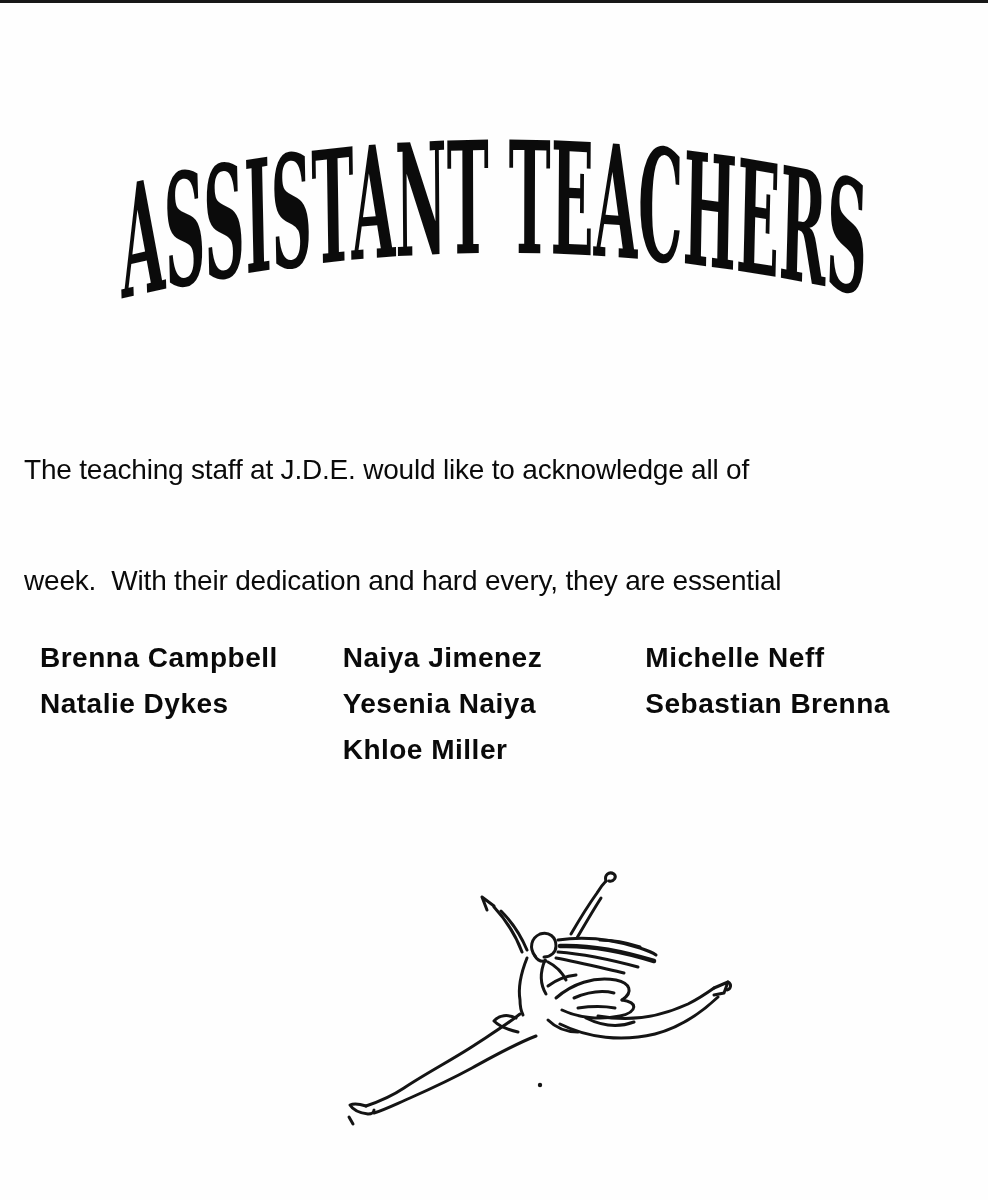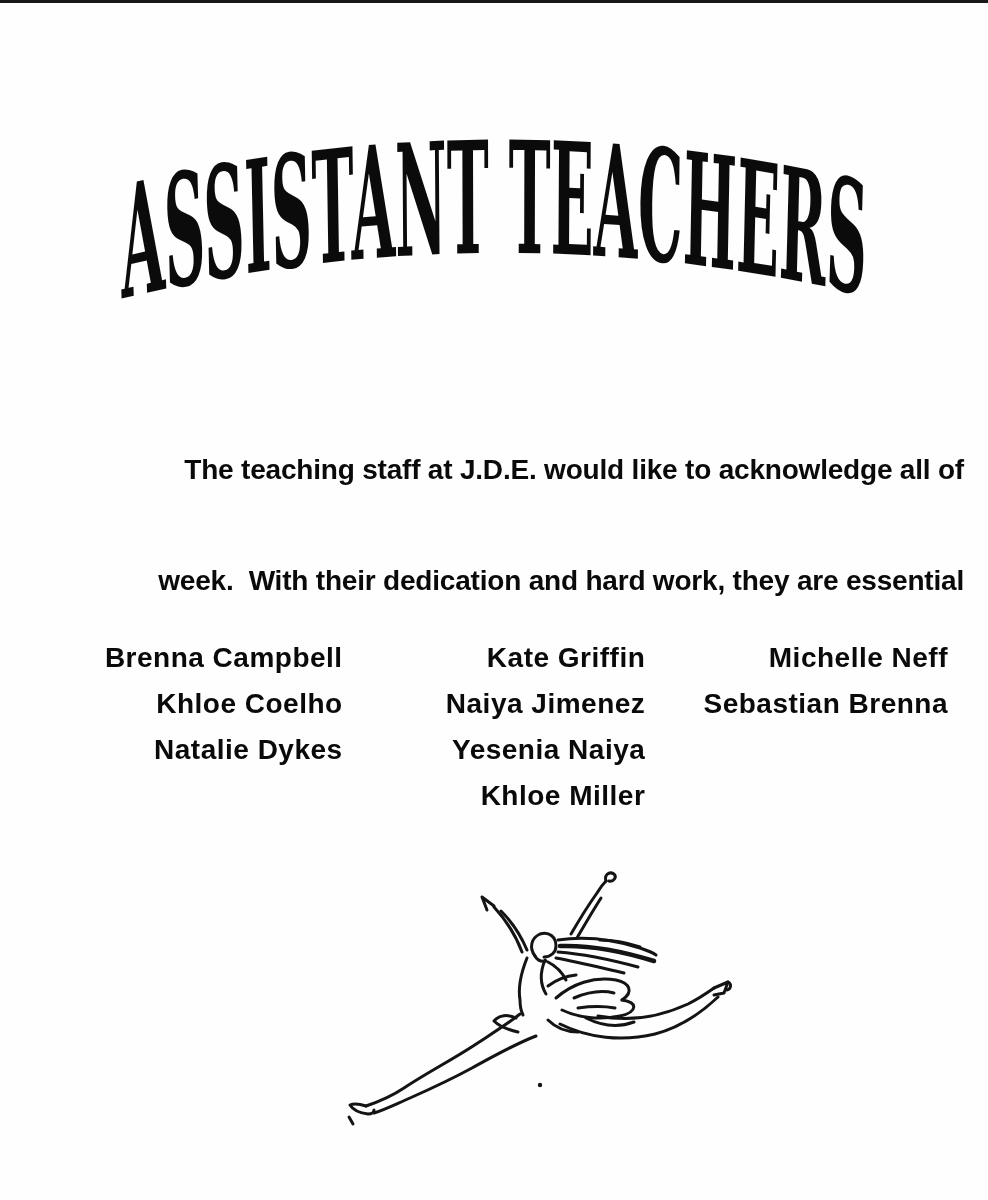--- a/index.html
+++ b/index.html
@@ -25,34 +25,34 @@
   .title-text {
     font-family:"DejaVu Serif", serif;
     font-weight:bold;
     font-size:154px;
     fill:#0b0b0b;
     letter-spacing:0px;
   }
   .intro {
     position:absolute; top:377px; left:24px;
     width:940px;
-    text-align:right;
-    font-weight:bold;
+    text-align:left;
+    font-weight:normal;
     font-size:28px;
     line-height:37px;
     letter-spacing:-0.2px;
     white-space:pre;
   }
   .names-grid {
     position:absolute; top:635px; left:40px;
     width:908px;
     display:grid;
     grid-template-columns:1fr 1fr 1fr;
   }
-  .names-col { text-align:right; }
+  .names-col { text-align:left; }
   .name {
     font-weight:bold;
     font-size:28px;
     line-height:46px;
     letter-spacing:0.5px;
     white-space:nowrap;
   }
   .dancer-svg {
     position:absolute; left:330px; top:860px;
     width:430px; height:270px;
@@ -75,31 +75,29 @@
 
   <svg class="title-svg" viewBox="0 0 2670 210" preserveAspectRatio="none" xmlns="http://www.w3.org/2000/svg" xmlns:xlink="http://www.w3.org/1999/xlink" aria-hidden="false">
     <path id="title-arc" d="M 330,185 Q 1343,95 2356,183 Q 2700,213 3000,240" fill="none" stroke="none"></path>
     <text class="title-text">
       <textPath href="#title-arc" xlink:href="#title-arc" textLength="2012" lengthAdjust="spacingAndGlyphs">ASSISTANT TEACHERS</textPath>
     </text>
   </svg>
 
   <div class="intro">
     <div class="intro-line">The teaching staff at J.D.E. would like to acknowledge all of</div>
-    <div class="intro-line">week.  With their dedication and hard work, they are essential</div>
+    <div class="intro-line">week.  With their dedication and hard every, they are essential</div>
   </div>
 
   <div class="names-grid">
     <div class="names-col">
       <div class="name">Brenna Campbell</div>
-      <div class="name">Khloe Coelho</div>
       <div class="name">Natalie Dykes</div>
     </div>
     <div class="names-col">
-      <div class="name">Kate Griffin</div>
       <div class="name">Naiya Jimenez</div>
       <div class="name">Yesenia Naiya</div>
       <div class="name">Khloe Miller</div>
     </div>
     <div class="names-col">
       <div class="name">Michelle Neff</div>
       <div class="name">Sebastian Brenna</div>
     </div>
   </div>
 

